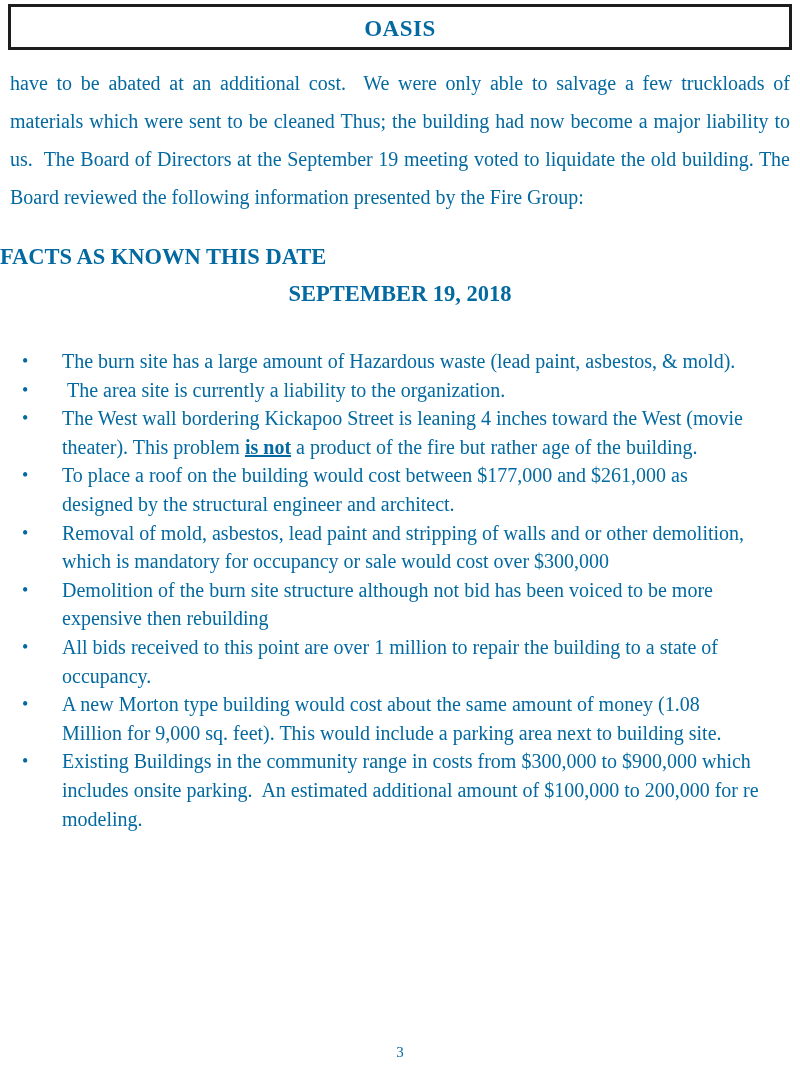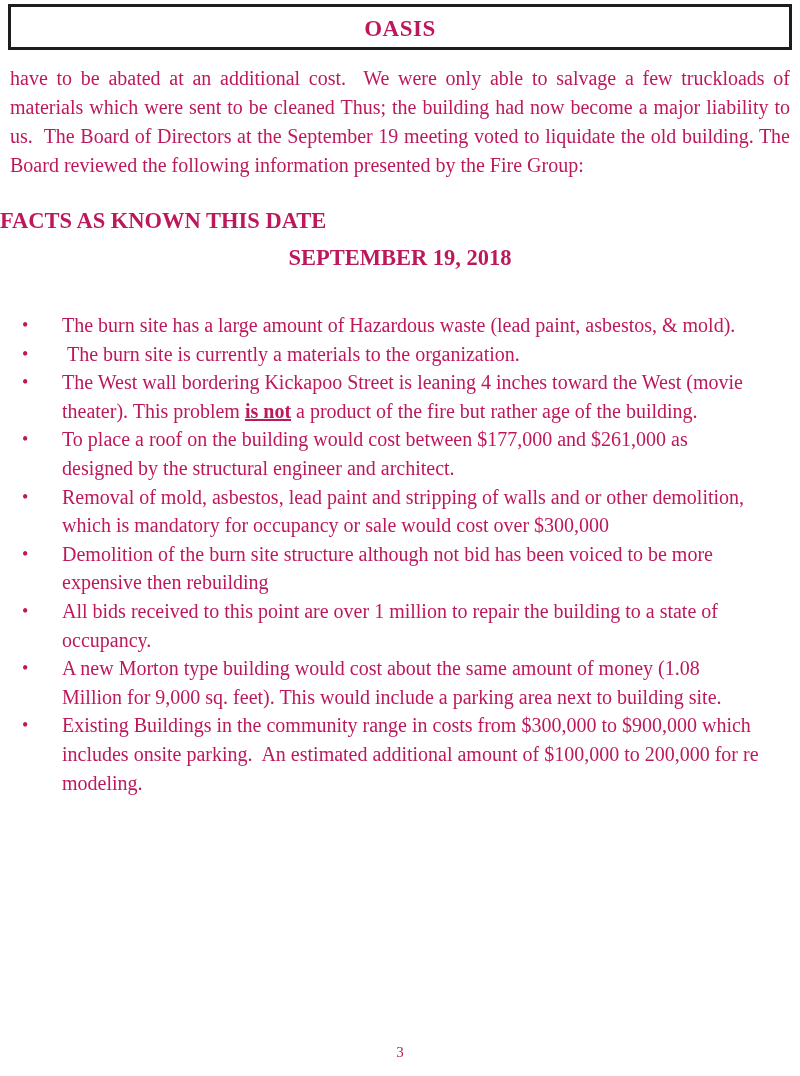--- a/index.html
+++ b/index.html
@@ -6,21 +6,21 @@
     margin: 0;
     padding: 0;
     background: #ffffff;
   }
   .page {
     position: relative;
     width: 800px;
     height: 1076px;
     background: #ffffff;
     font-family: "Liberation Serif", "DejaVu Serif", serif;
-    color: #be185d;
+    color: #0369a1;
     overflow: hidden;
     box-sizing: border-box;
   }
   .header-box {
     margin: 4px 8px 0 8px;
     border: 3px solid #1d1d1d;
     height: 40px;
     display: flex;
     align-items: center;
     justify-content: center;
@@ -29,21 +29,21 @@
   .header-title {
     font-weight: bold;
     font-size: 23px;
     letter-spacing: 0.5px;
     line-height: 1;
     padding-top: 2px;
   }
   .intro {
     margin: 14px 10px 0 10px;
     font-size: 20px;
-    line-height: 29px;
+    line-height: 38px;
     text-align: justify;
     text-align-last: left;
     white-space: pre-wrap;
   }
   .facts-heading {
     margin: 27px 0 0 0;
     text-align: left;
     font-weight: bold;
     font-size: 22.5px;
     line-height: 28px;
@@ -95,21 +95,21 @@
   </div>
 
   <p class="intro">have to be abated at an additional cost.  We were only able to salvage a few truckloads of materials which were sent to be cleaned Thus; the building had now become a major liability to us.  The Board of Directors at the September 19 meeting voted to liquidate the old building. The Board reviewed the following information presented by the Fire Group:</p>
 
   <div class="facts-heading">FACTS AS KNOWN THIS DATE</div>
 
   <div class="facts-date-heading">SEPTEMBER 19, 2018</div>
 
   <ul class="facts-list">
       <li><span class="marker">•</span><span>The burn site has a large amount of Hazardous waste (lead paint, asbestos, &amp; mold).</span></li>
-      <li><span class="marker">•</span><span> The burn site is currently a materials to the organization.</span></li>
+      <li><span class="marker">•</span><span> The area site is currently a liability to the organization.</span></li>
       <li><span class="marker">•</span><span>The West wall bordering Kickapoo Street is leaning 4 inches toward the West (movie theater). This problem </span><span class="emph">is not</span><span> a product of the fire but rather age of the building.</span></li>
       <li><span class="marker">•</span><span>To place a roof on the building would cost between $177,000 and $261,000 as designed by the structural engineer and architect.</span></li>
       <li><span class="marker">•</span><span>Removal of mold, asbestos, lead paint and stripping of walls and or other demolition, which is mandatory for occupancy or sale would cost over $300,000</span></li>
       <li><span class="marker">•</span><span>Demolition of the burn site structure although not bid has been voiced to be more expensive then rebuilding</span></li>
       <li><span class="marker">•</span><span>All bids received to this point are over 1 million to repair the building to a state of occupancy.</span></li>
       <li><span class="marker">•</span><span>A new Morton type building would cost about the same amount of money (1.08 Million for 9,000 sq. feet). This would include a parking area next to building site.</span></li>
       <li><span class="marker">•</span><span>Existing Buildings in the community range in costs from $300,000 to $900,000 which includes onsite parking.  An estimated additional amount of $100,000 to 200,000 for re modeling.</span></li>
     </ul>
 
   <div class="page-number">3</div>

